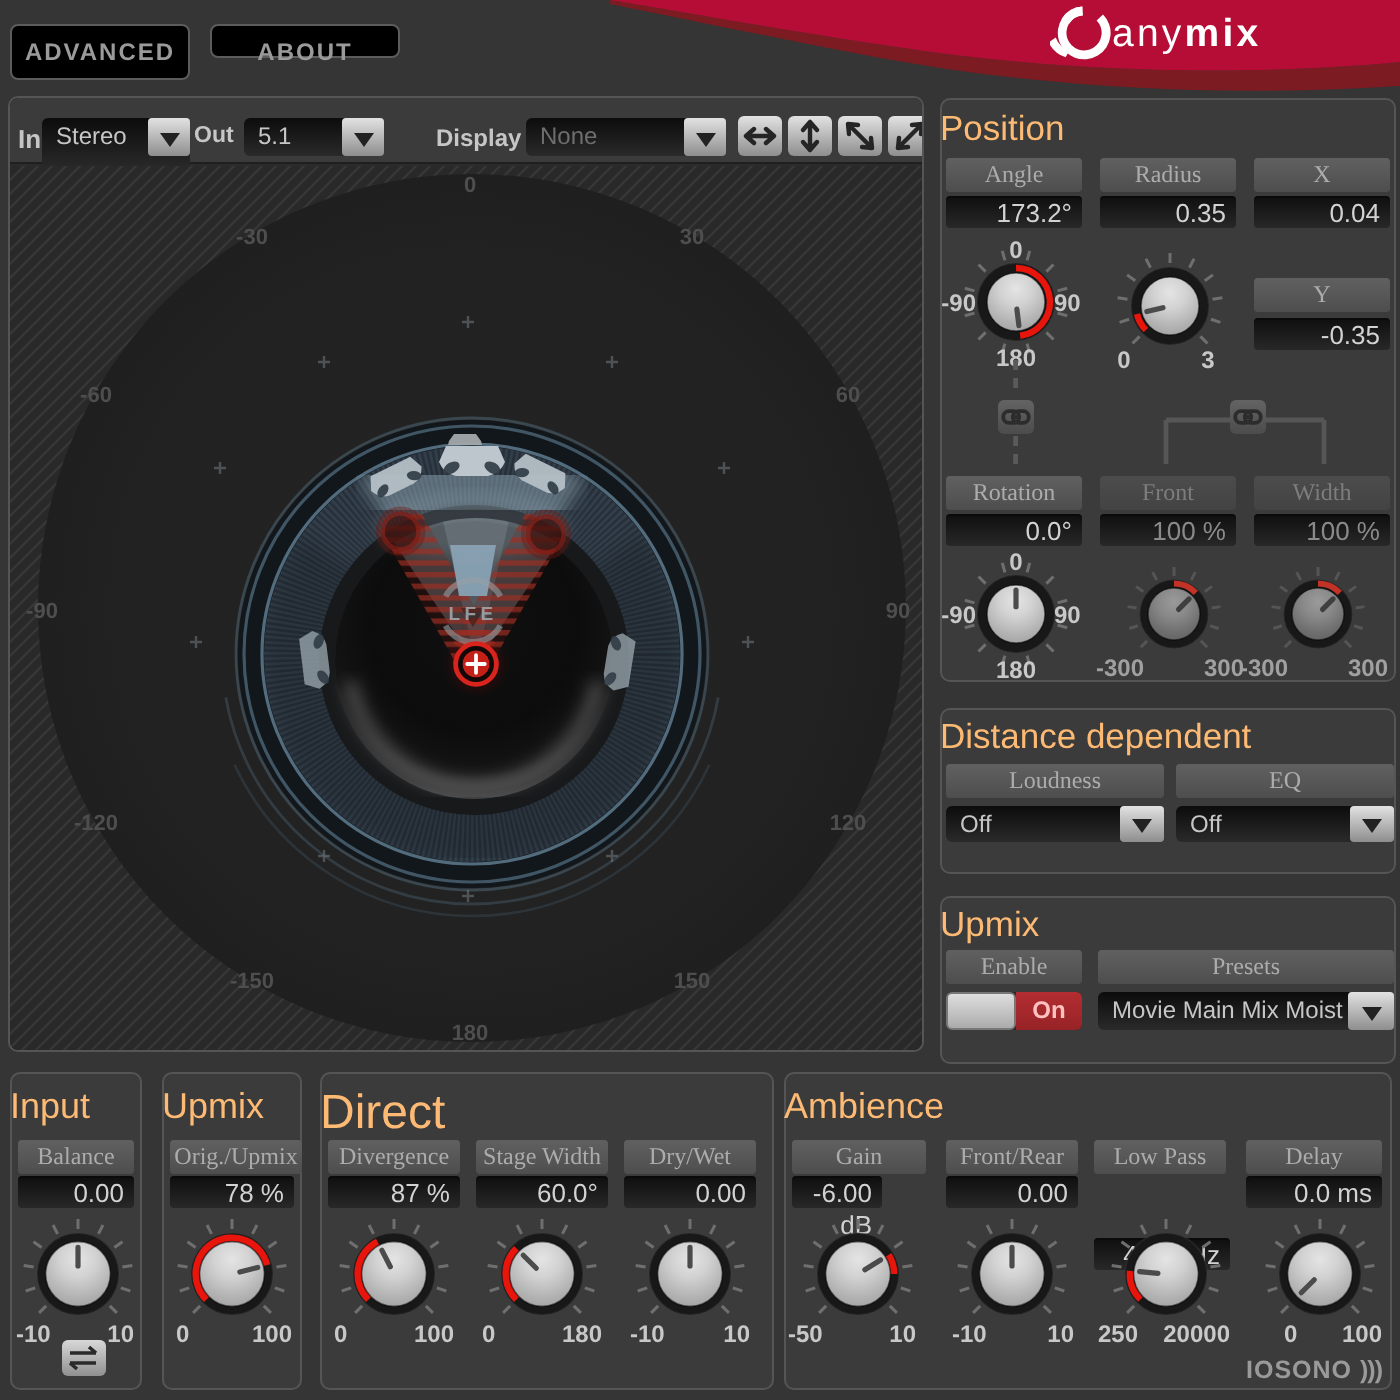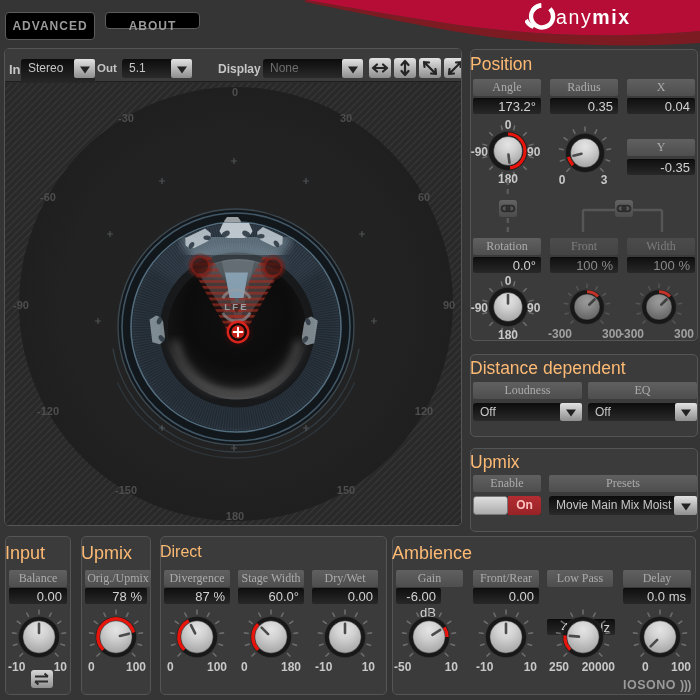--- a/index.html
+++ b/index.html
@@ -408,21 +408,21 @@
     <line x1="47.91" y1="47.91" x2="51.45" y2="51.45" stroke="#6f6f6f" stroke-width="1.5"></line>
     <circle cx="32.0" cy="32.0" r="20.5" fill="#181818"></circle>
     <circle cx="32.0" cy="32.0" r="20.5" fill="none" stroke="#3e3e3e" stroke-width="1" stroke-opacity="0.35"></circle>
     <path d="M19.27,44.73 A18,18 0 1 1 49.43,27.52" fill="none" stroke="#e8150d" stroke-width="3.6"></path>
     <circle cx="32.0" cy="32.0" r="16.2" fill="url(#kg)" stroke="rgba(0,0,0,0.5)" stroke-width="0.8"></circle>
     <line x1="35.92" y1="30.99" x2="44.87" y2="28.7" stroke="#4b4b4b" stroke-width="2.6" stroke-linecap="round"></line>
   </svg>
 <div class="klab" style="left:88px;top:660px">0</div>
 <div class="klab" style="right:554px;top:660px;text-align:right">100</div>
 <div class="panel" style="left:160px;top:536px;width:227px;height:159px"></div>
-<div class="ptitle" style="left:160px;top:543px;width:250px;font-size:16px">Direct</div>
+<div class="ptitle" style="left:160px;top:543px;width:250px;font-size:24px">Direct</div>
 <div class="lbar" style="left:164px;top:570px;width:66px">Divergence</div>
 <div class="val" style="left:164px;top:588px;width:66px">87 %</div>
 <div class="lbar" style="left:238px;top:570px;width:66px">Stage Width</div>
 <div class="val" style="left:238px;top:588px;width:66px">60.0°</div>
 <div class="lbar" style="left:312px;top:570px;width:66px">Dry/Wet</div>
 <div class="val" style="left:312px;top:588px;width:66px">0.00</div>
 <svg style="position:absolute;left:165px;top:605px" width="64" height="64">
     <line x1="16.09" y1="47.91" x2="12.55" y2="51.45" stroke="#6f6f6f" stroke-width="1.5"></line>
     <line x1="10.6" y1="38.95" x2="5.85" y2="40.5" stroke="#6f6f6f" stroke-width="1.5"></line>
     <line x1="9.78" y1="28.48" x2="4.84" y2="27.7" stroke="#6f6f6f" stroke-width="1.5"></line>

